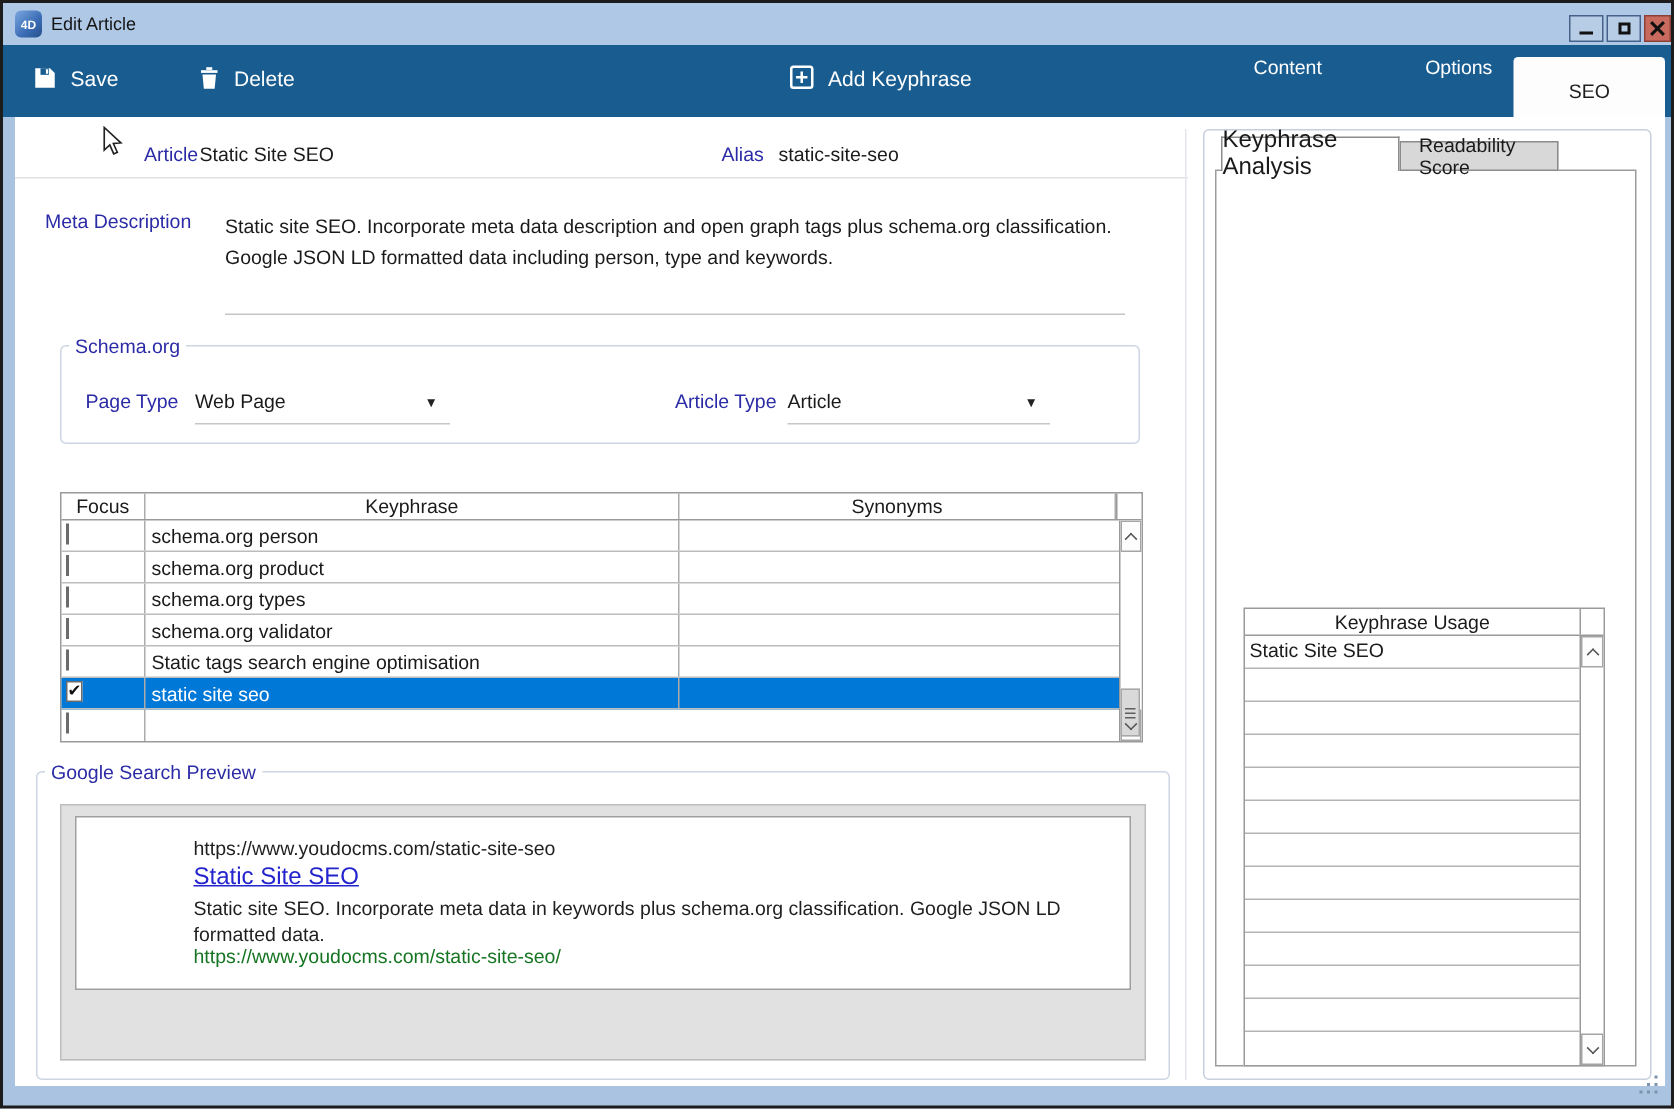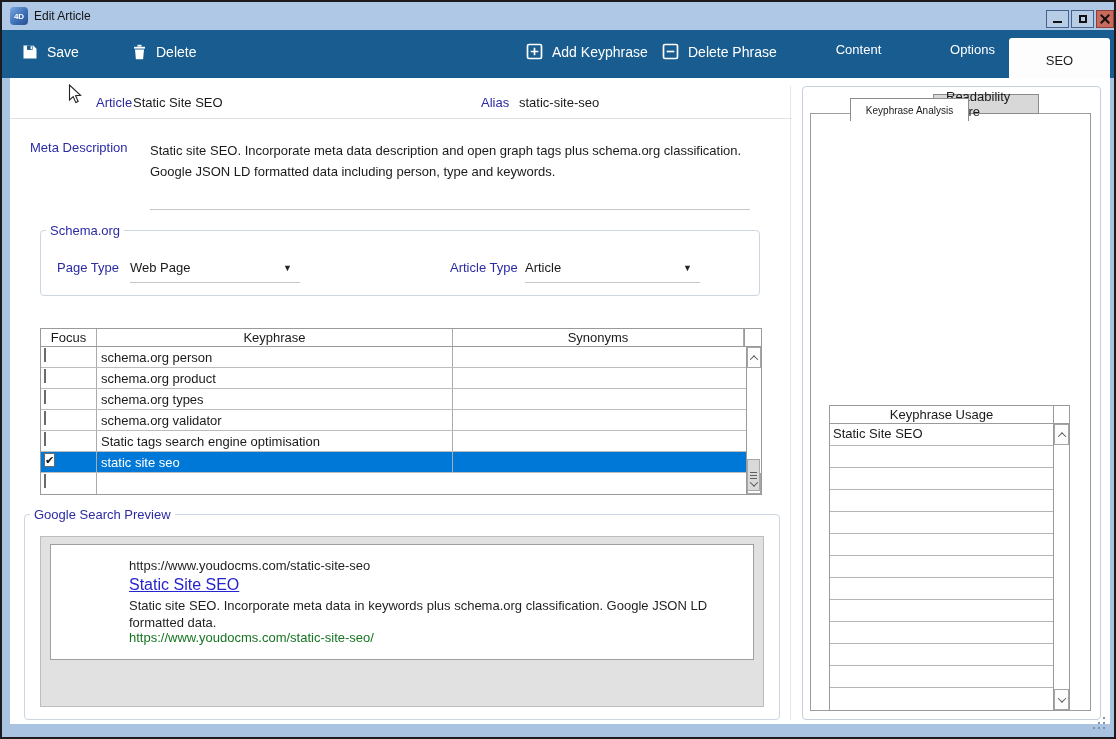--- a/index.html
+++ b/index.html
@@ -21,21 +21,21 @@
   .glyph-close { position:relative; width:10px; height:10px; }
   .glyph-close::before,.glyph-close::after { content:""; position:absolute; left:4px; top:-1px; width:2px; height:12px; background:#111; }
   .glyph-close::before { transform:rotate(45deg); } .glyph-close::after { transform:rotate(-45deg); }
 
   
   .toolbar { left:0; top:28px; width:100%; height:48px; background:#185c90; }
   .tbtn { position:absolute; top:0; height:43px; display:flex; align-items:center; gap:9px; color:#fff; font-size:14px; cursor:default; }
   .tbtn svg { display:block; }
   .tb-save { left:20px; } .tb-delete { left:130px; } .tb-add { left:524px; } .tb-delphrase { left:660px; }
 
-  .tab-dark { top:28px; height:52px; background:#185c90; border-radius:0 0 9px 9px; color:#fff; font-size:13px; display:flex; align-items:flex-start; justify-content:center; padding-top:12px; }
+  .tab-dark { top:28px; height:52px; background:#185c90; border-radius:0 0 9px 9px; color:#fff; font-size:13px; display:flex; align-items:flex-start; justify-content:center; padding-top:7px; }
   .tab-content { left:783px; width:147px; }
   .tab-options { left:934px; width:73px; }
   .tab-seo { left:1007px; top:36px; width:101px; height:44px; background:#fdfdfd; border-radius:3px 3px 0 0; color:#1e1e1e; font-size:13px; display:flex; align-items:center; justify-content:center; }
 
   
   .content-bg { left:8px; top:76px; width:1100px; height:646px; background:#ffffff; }
   .grip { left:1101px; top:725px; width:2px; height:2px; background:#7e93ad;
     box-shadow:-5px 0 #7e93ad,-10px 0 #7e93ad,0 -5px #7e93ad,-5px -5px #7e93ad,0 -10px #7e93ad; }
 
   .lbl { color:#2b2ba6; font-size:13px; }
@@ -75,22 +75,22 @@
   .gp-gray { left:38px; top:534px; width:724px; height:171px; background:#e1e1e1; border:1px solid #bdbdbd; }
   .gp-white { left:48px; top:542px; width:704px; height:116px; background:#fff; border:1px solid #9f9f9f; }
   .gp-url { color:#1f1f1f; font-size:13px; }
   .gp-link { color:#2424ce; font-size:16px; text-decoration:underline; }
   .gp-desc { color:#1f1f1f; font-size:13px; width:600px; line-height:17px; }
   .gp-green { color:#167522; font-size:13px; }
 
   
   .divider-v { left:788px; top:84px; width:1px; height:634px; background:#e3e6ea; }
   .rpanel { left:800px; top:84px; width:299px; height:634px; border:1px solid #c6cfdb; border-radius:4px; background:#fff; }
-  .atab-active { left:812px; top:96px; width:119px; height:23px; background:#fff; border:1px solid #8c8c8c; border-bottom:none; z-index:3;
-    font-size:10px; color:#1a1a1a; display:flex; align-items:center; justify-content:center;margin-left:36px; }
+  .atab-active { left:812px; top:89px; width:119px; height:23px; background:#fff; border:1px solid #8c8c8c; border-bottom:none; z-index:3;
+    font-size:16px; color:#1a1a1a; display:flex; align-items:center; justify-content:center; }
   .atab-idle { left:931px; top:92px; width:106px; height:20px; background:#d8d8d8; border:1px solid #8c8c8c; z-index:2;
     font-size:13px; color:#1a1a1a; display:flex; align-items:center; justify-content:center;padding-left:12px; }
   .tabpanel { left:808px; top:111px; width:281px; height:598px; border:1px solid #9c9c9c; background:#fff; z-index:1; }
   .f-label { width:138px; text-align:right; left:810px; }
   .f-value { left:958px; }
   .f-uline { left:955px; width:113px; background:#d9d9d9; height:1px; }
 
   
   .utable { left:827px; top:403px; width:241px; height:306px; border:1px solid #9a9a9a; background:#fff; display:flex; flex-direction:column; z-index:2; }
   .ut-head { display:flex; height:20px; border-bottom:1px solid #9a9a9a; font-size:13px; color:#1a1a1a; }
@@ -137,27 +137,20 @@
         </svg>
       <span>Delete</span>
     </div>
     <div class="tbtn tb-add">
       <svg width="17" height="17" viewBox="0 0 17 17">
           <rect x="1.5" y="1.5" width="14" height="14" rx="1.5" fill="none" stroke="#fff" stroke-width="1.7"></rect>
           <path d="M8.5 4.7 v7.6 M4.7 8.5 h7.6" stroke="#fff" stroke-width="1.7"></path>
         </svg>
       <span>Add Keyphrase</span>
     </div>
-    <div class="tbtn tb-delphrase">
-      <svg width="17" height="17" viewBox="0 0 17 17">
-          <rect x="1.5" y="1.5" width="14" height="14" rx="1.5" fill="none" stroke="#fff" stroke-width="1.7"></rect>
-          <path d="M4.7 8.5 h7.6" stroke="#fff" stroke-width="1.7"></path>
-        </svg>
-      <span>Delete Phrase</span>
-    </div>
   </div>
 
   <div class="abs tab-dark tab-content">
       <span>Content</span>
     </div>
   <div class="abs tab-dark tab-options">
       <span>Options</span>
     </div>
   <div class="abs tab-seo">
       <span>SEO</span>

